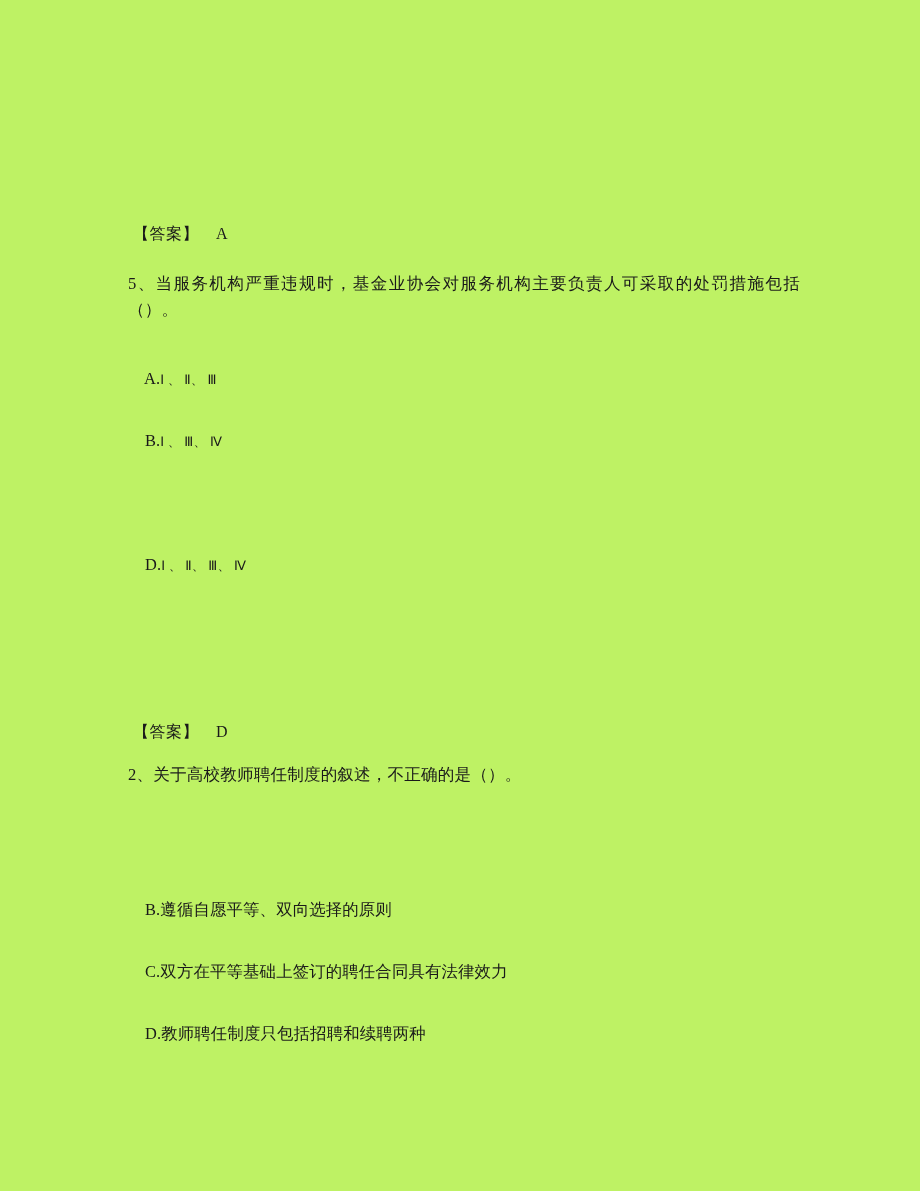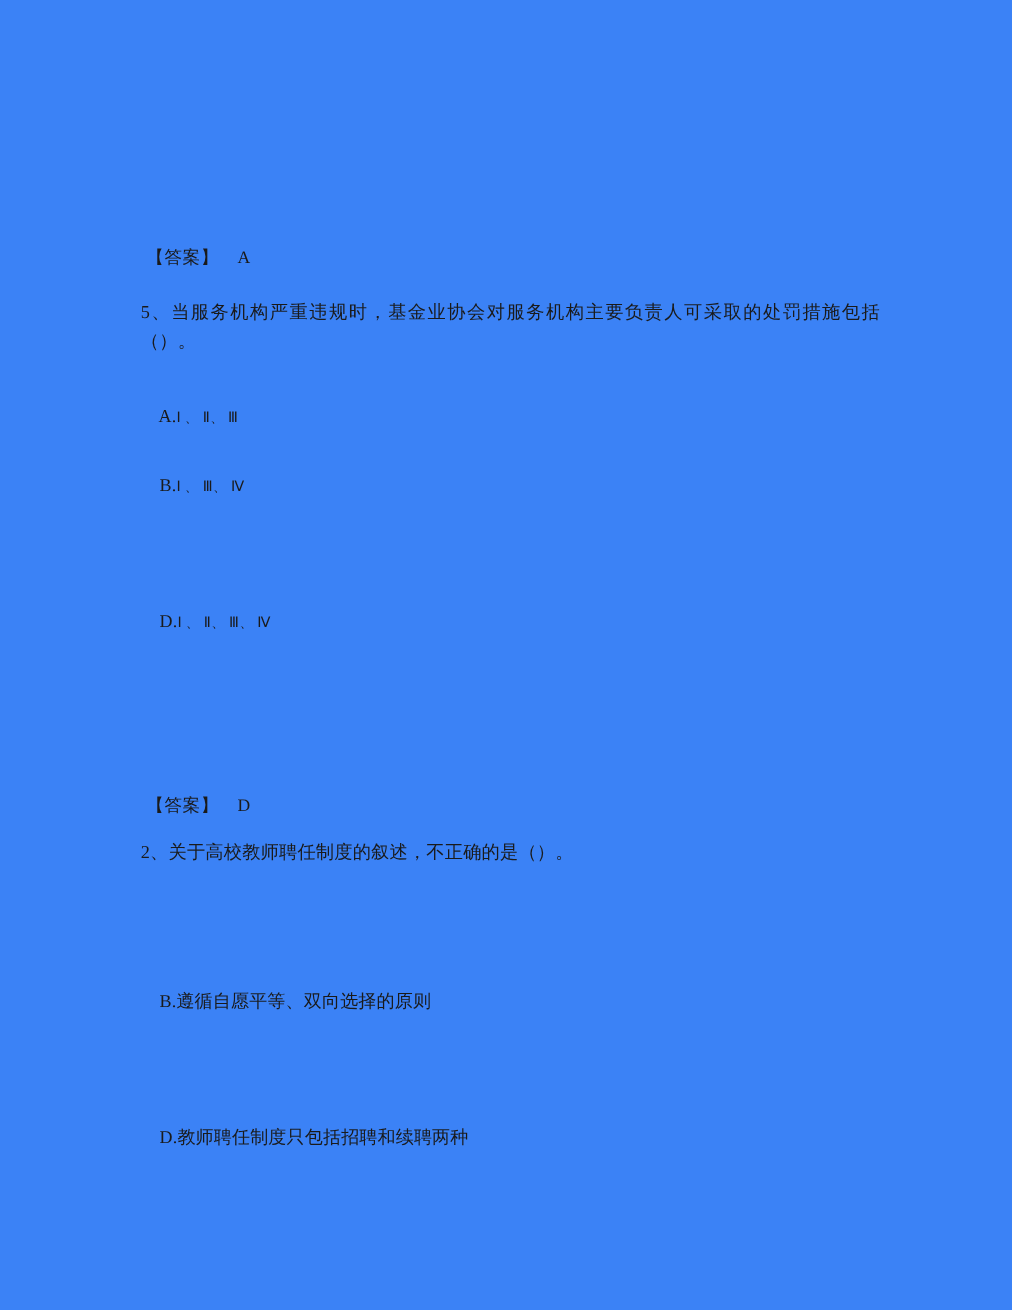--- a/index.html
+++ b/index.html
@@ -12,21 +12,21 @@
     height: 1191px;
     position: relative;
     font-family: "Liberation Serif", "DejaVu Serif", serif;
     color: #1c1c1c;
     overflow: hidden;
   }
 
   .page {
     position: absolute;
     inset: 0;
-    background: #3b82f6;
+    background: #bef264;
   }
 
   
   .blk {
     position: absolute;
     white-space: pre;
     line-height: 1.0;
   }
 
   
@@ -105,18 +105,21 @@
     <span class="answer-value">D</span>
   </div>
 
   <div class="blk question" style="top:762px;">2、关于高校教师聘任制度的叙述，不正确的是（）。</div>
 
 
   <div class="blk option" style="top:886px;text-align:center;">
     <span>B.</span><span>遵循自愿平等、双向选择的原则</span>
   </div>
 
+  <div class="blk option" style="top:948px;">
+    <span>C.</span><span>双方在平等基础上签订的聘任合同具有法律效力</span>
+  </div>
 
   <div class="blk option" style="top:1010px;">
     <span>D.</span><span>教师聘任制度只包括招聘和续聘两种</span>
   </div>
 
 </div>
 
 </body></html>

